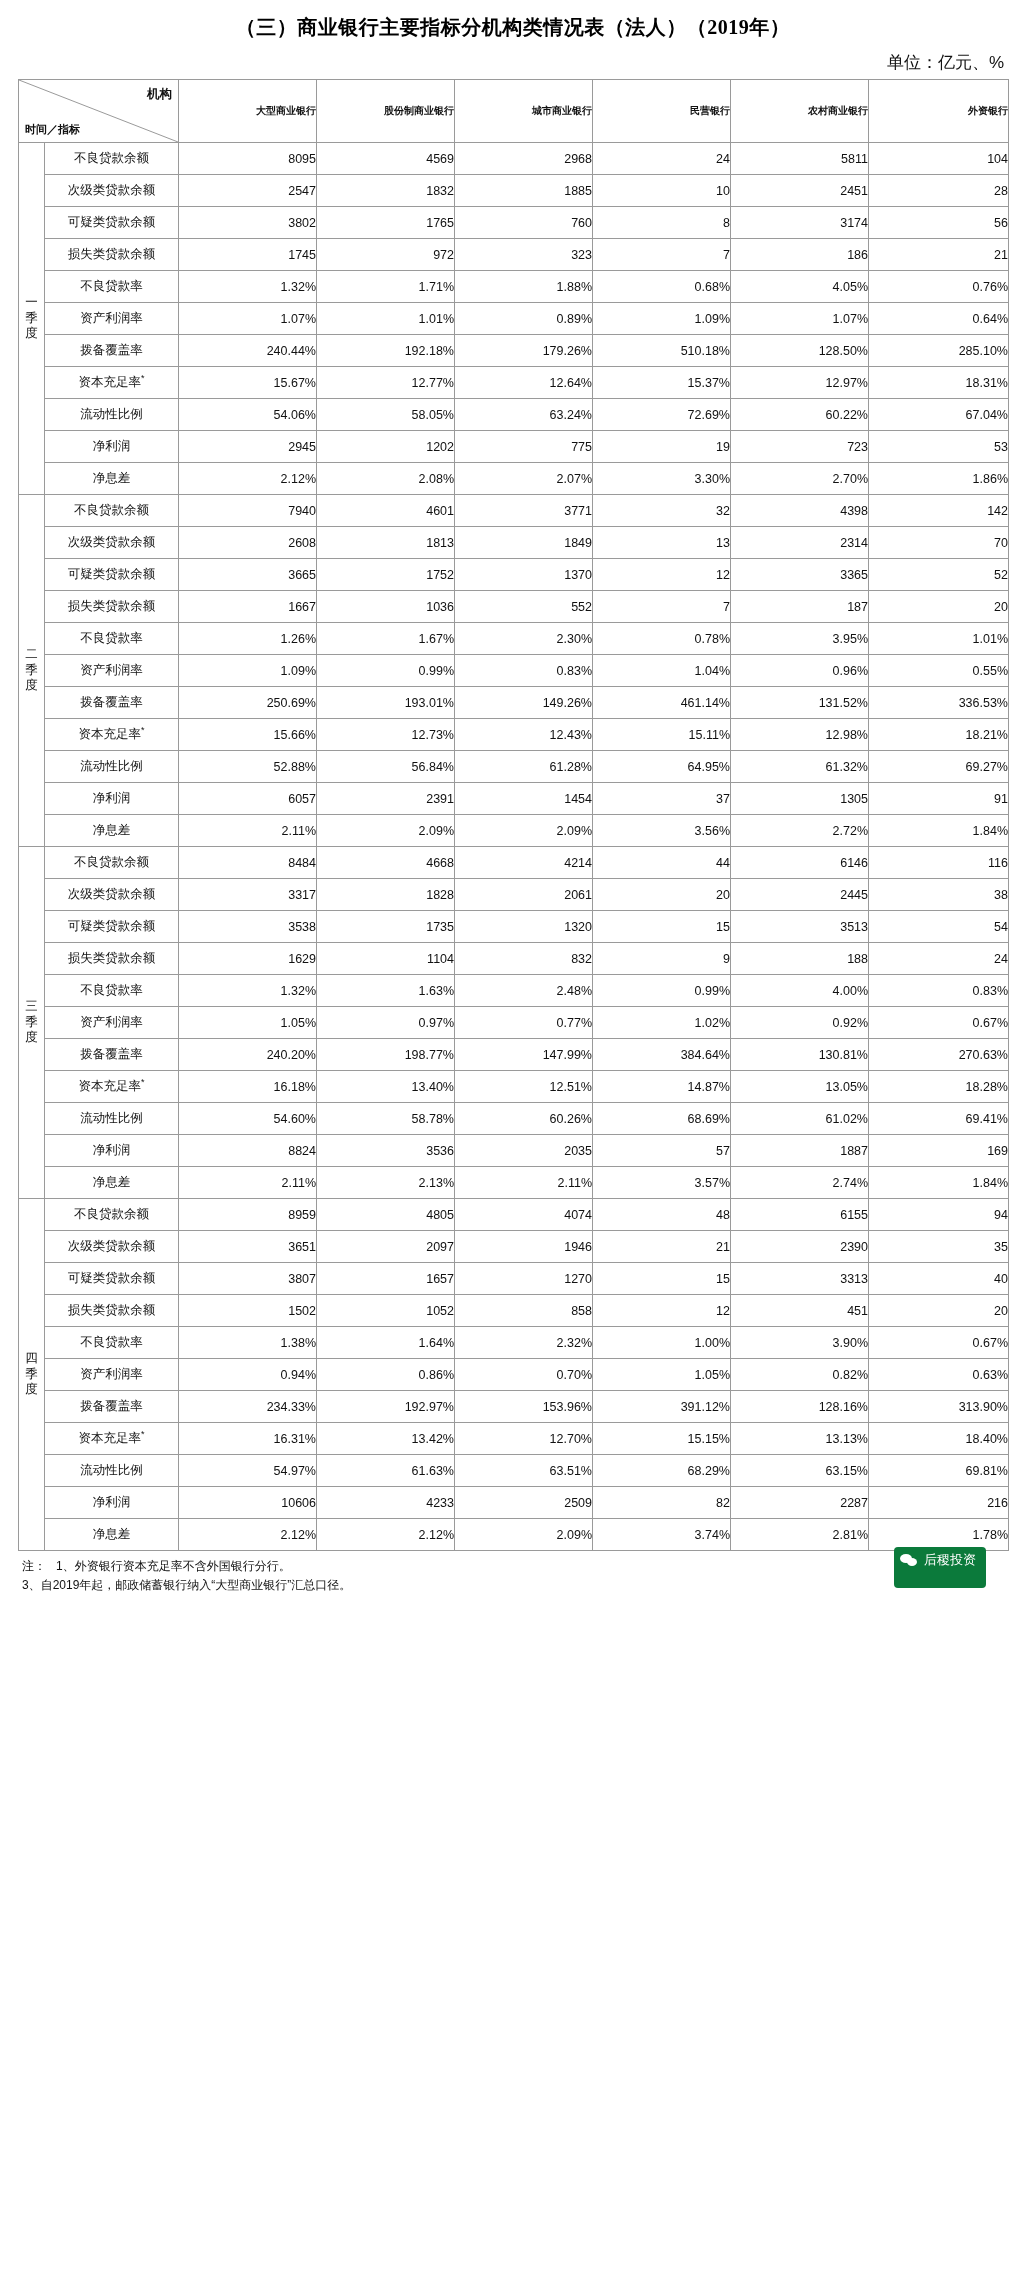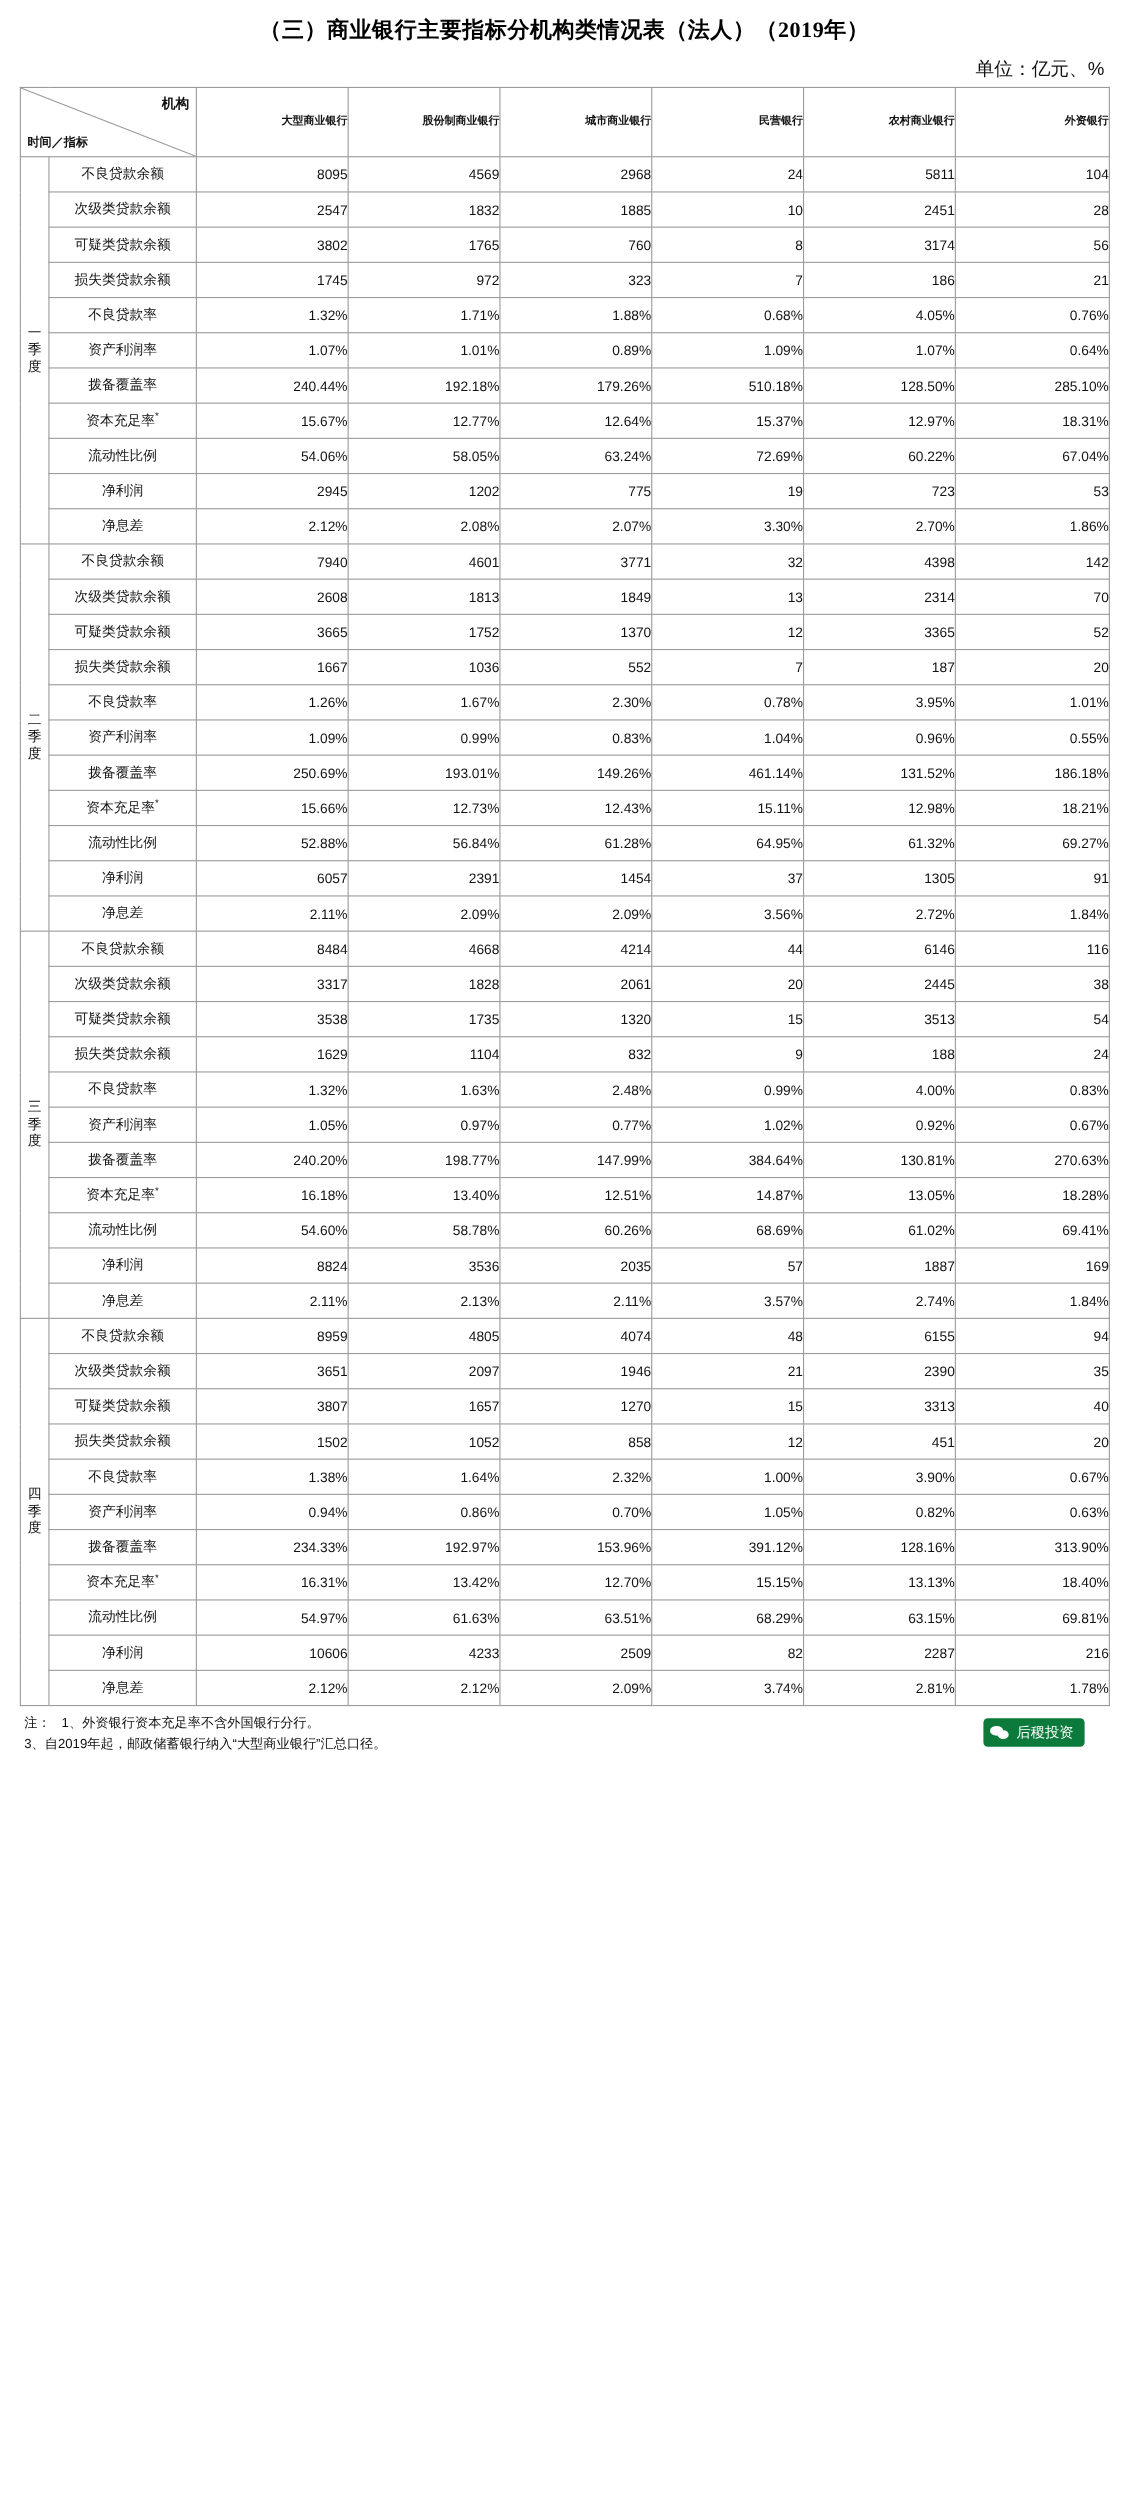--- a/index.html
+++ b/index.html
@@ -134,21 +134,21 @@
   .badge {
     position: absolute;
     right: 22px;
     bottom: 10px;
     display: flex;
     align-items: center;
     gap: 6px;
     background: #0b7a3b;
     color: #fff;
     border-radius: 4px;
-    padding: 4px 10px 4px 6px;
+    padding: 4px 10px 19px 6px;
     font-size: 13px;
   }
   .badge .wx {
     width: 18px;
     height: 15px;
     position: relative;
     display: inline-block;
   }
   .badge .wx b {
     position: absolute;
@@ -363,21 +363,21 @@
           <td class="val-cell">0.96%</td>
           <td class="val-cell">0.55%</td>
         </tr>
         <tr>
           <td class="ind-cell">拨备覆盖率</td>
           <td class="val-cell">250.69%</td>
           <td class="val-cell">193.01%</td>
           <td class="val-cell">149.26%</td>
           <td class="val-cell">461.14%</td>
           <td class="val-cell">131.52%</td>
-          <td class="val-cell">186.18%</td>
+          <td class="val-cell">336.53%</td>
         </tr>
         <tr>
           <td class="ind-cell">资本充足率<sup>*</sup></td>
           <td class="val-cell">15.66%</td>
           <td class="val-cell">12.73%</td>
           <td class="val-cell">12.43%</td>
           <td class="val-cell">15.11%</td>
           <td class="val-cell">12.98%</td>
           <td class="val-cell">18.21%</td>
         </tr>

